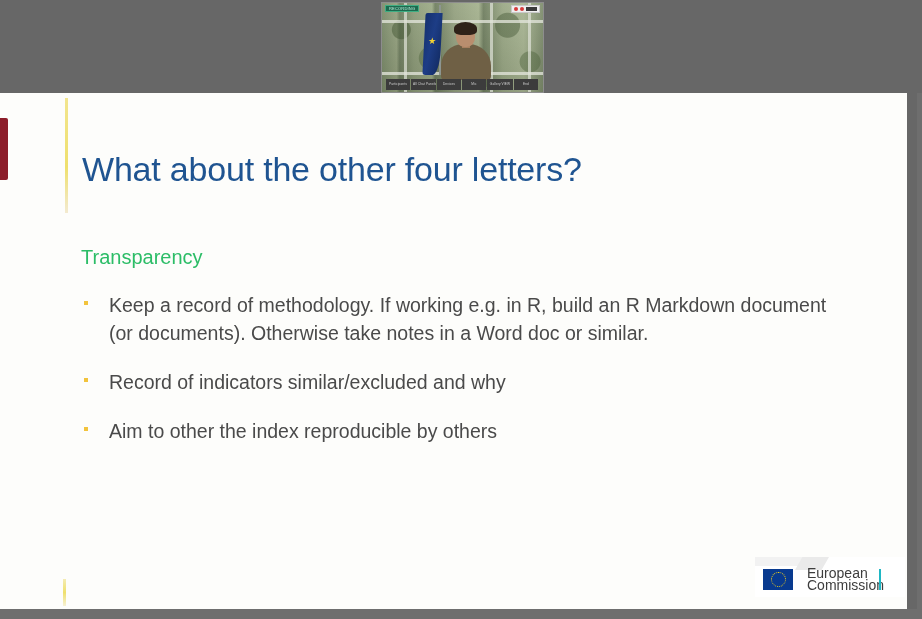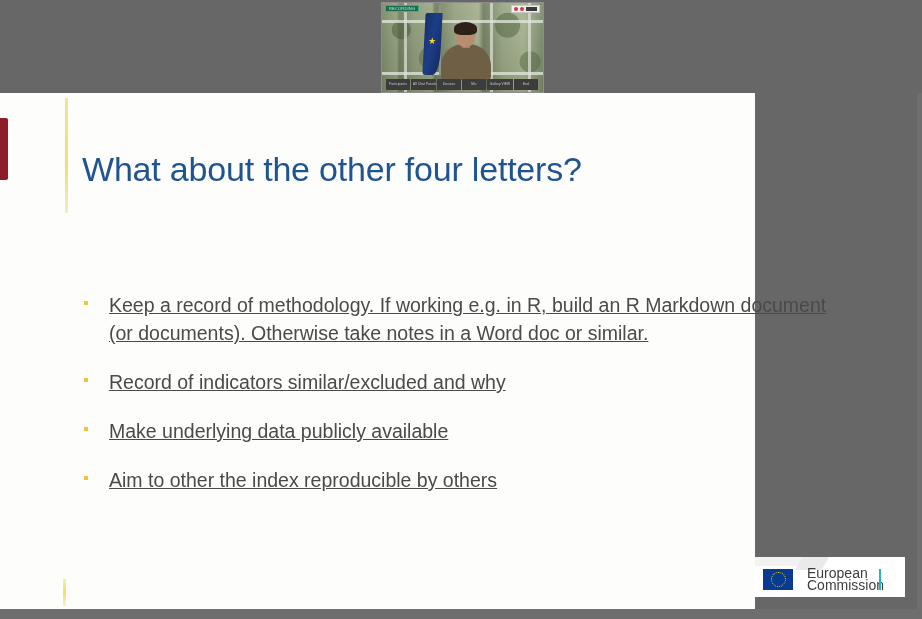--- a/index.html
+++ b/index.html
@@ -116,21 +116,21 @@
     font-size: 3.2px; line-height: 11px;
     height: 11px; padding: 0 2px;
     text-align: center; white-space: nowrap; overflow: hidden;
     letter-spacing: 0.1px;
   }
 
   
   #slide {
     position: absolute;
     left: 0; top: 93px;
-    width: 755px; height: 516px;
+    width: 907px; height: 516px;
     background: #fdfdfb;
   }
   #slide-shadow-bottom {
     position: absolute; left: 0; top: 609px;
     width: 922px; height: 10px; background: #6e6e6e;
   }
   #slide-shadow-right {
     position: absolute; left: 917px; top: 93px;
     width: 5px; height: 526px; background: #6e6e6e;
   }
@@ -175,21 +175,20 @@
     position: absolute; left: 3px; top: 10px;
     width: 4px; height: 4px;
     background: #f2c33c;
   }
   .bullet-text {
     display: block;
     color: #4a4a4a;
     font-size: 19.5px;
     line-height: 28px;
     font-weight: 400;
-    text-decoration: underline;
   }
   .bullet-row.wide .bullet-text { max-width: 740px; }
 
   
   .footer-tick {
     position: absolute; left: 63px; top: 486px;
     width: 3px; height: 27px;
     background: linear-gradient(to bottom, #f4ecb4, #efe06d, #f6f1d4);
   }
   .footer-text {
@@ -287,38 +286,35 @@
     </div>
   </div>
 
   <div id="slide">
 
     <div class="red-tab"></div>
     <div class="title-rule"></div>
 
     <div class="slide-title">What about the other four letters?</div>
 
+    <div class="slide-subtitle">Transparency</div>
 
     <div class="bullets">
 
       <div class="bullet-row wide">
         <span class="bullet-marker"></span>
         <span class="bullet-text">Keep a record of methodology. If working e.g. in R, build an R Markdown document (or documents). Otherwise take notes in a Word doc or similar.</span>
       </div>
 
       <div class="bullet-row">
         <span class="bullet-marker"></span>
         <span class="bullet-text">Record of indicators similar/excluded and why</span>
       </div>
 
 
-      <div class="bullet-row">
-        <span class="bullet-marker"></span>
-        <span class="bullet-text">Make underlying data publicly available</span>
-      </div>
 
       <div class="bullet-row">
         <span class="bullet-marker"></span>
         <span class="bullet-text">Aim to other the index reproducible by others</span>
       </div>
 
     </div>
 
     <div class="footer-tick"></div>
 

